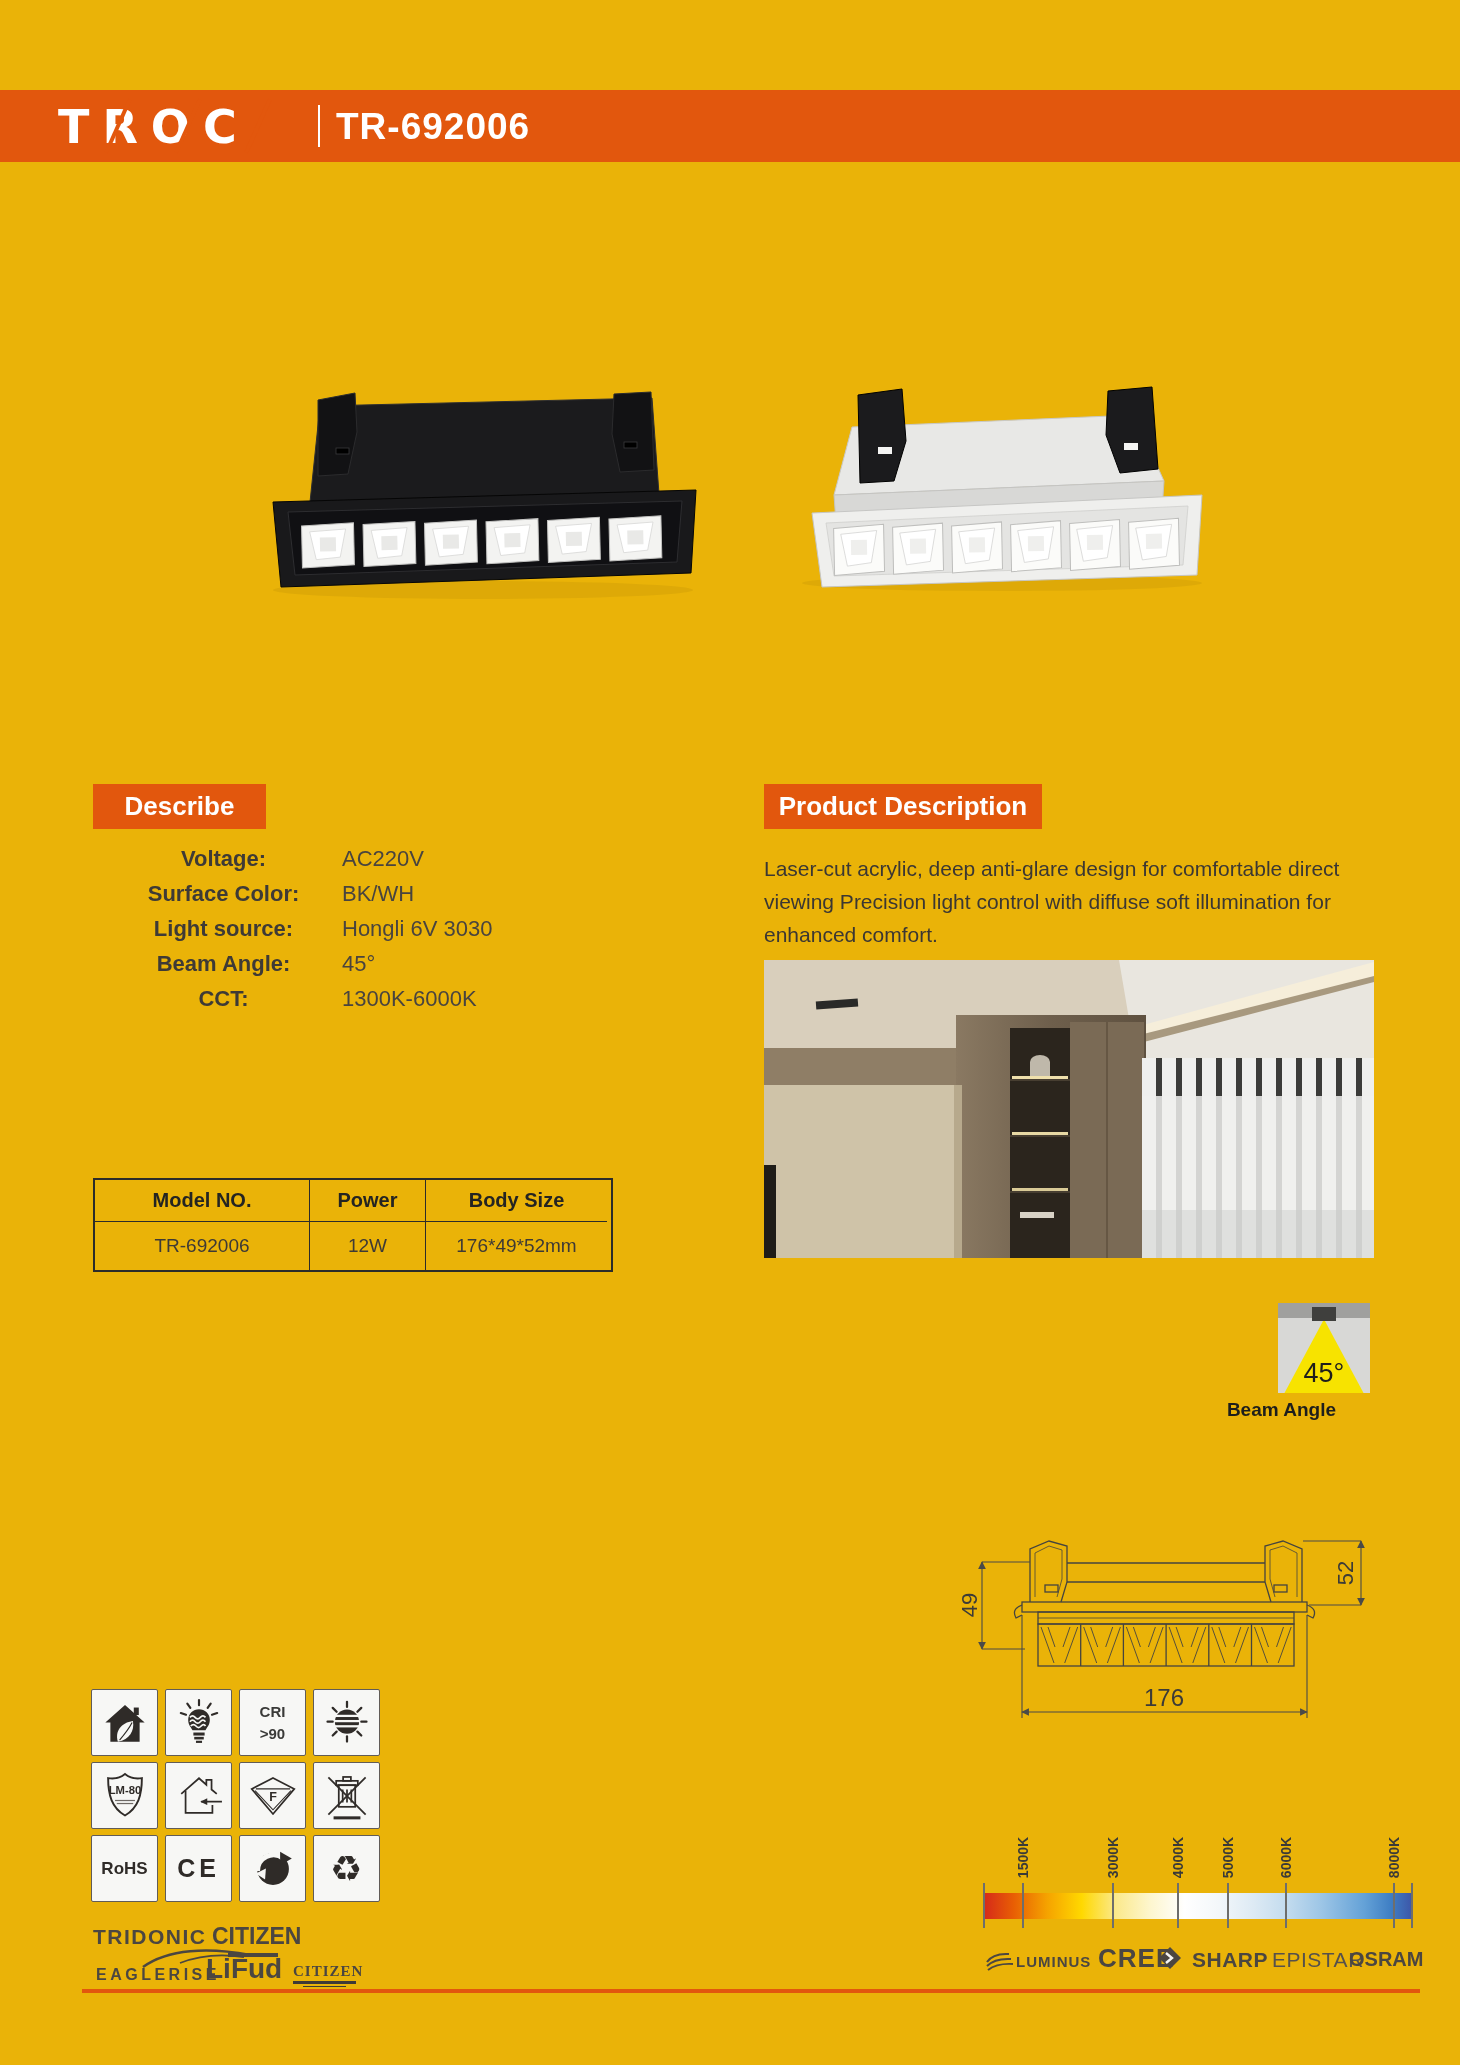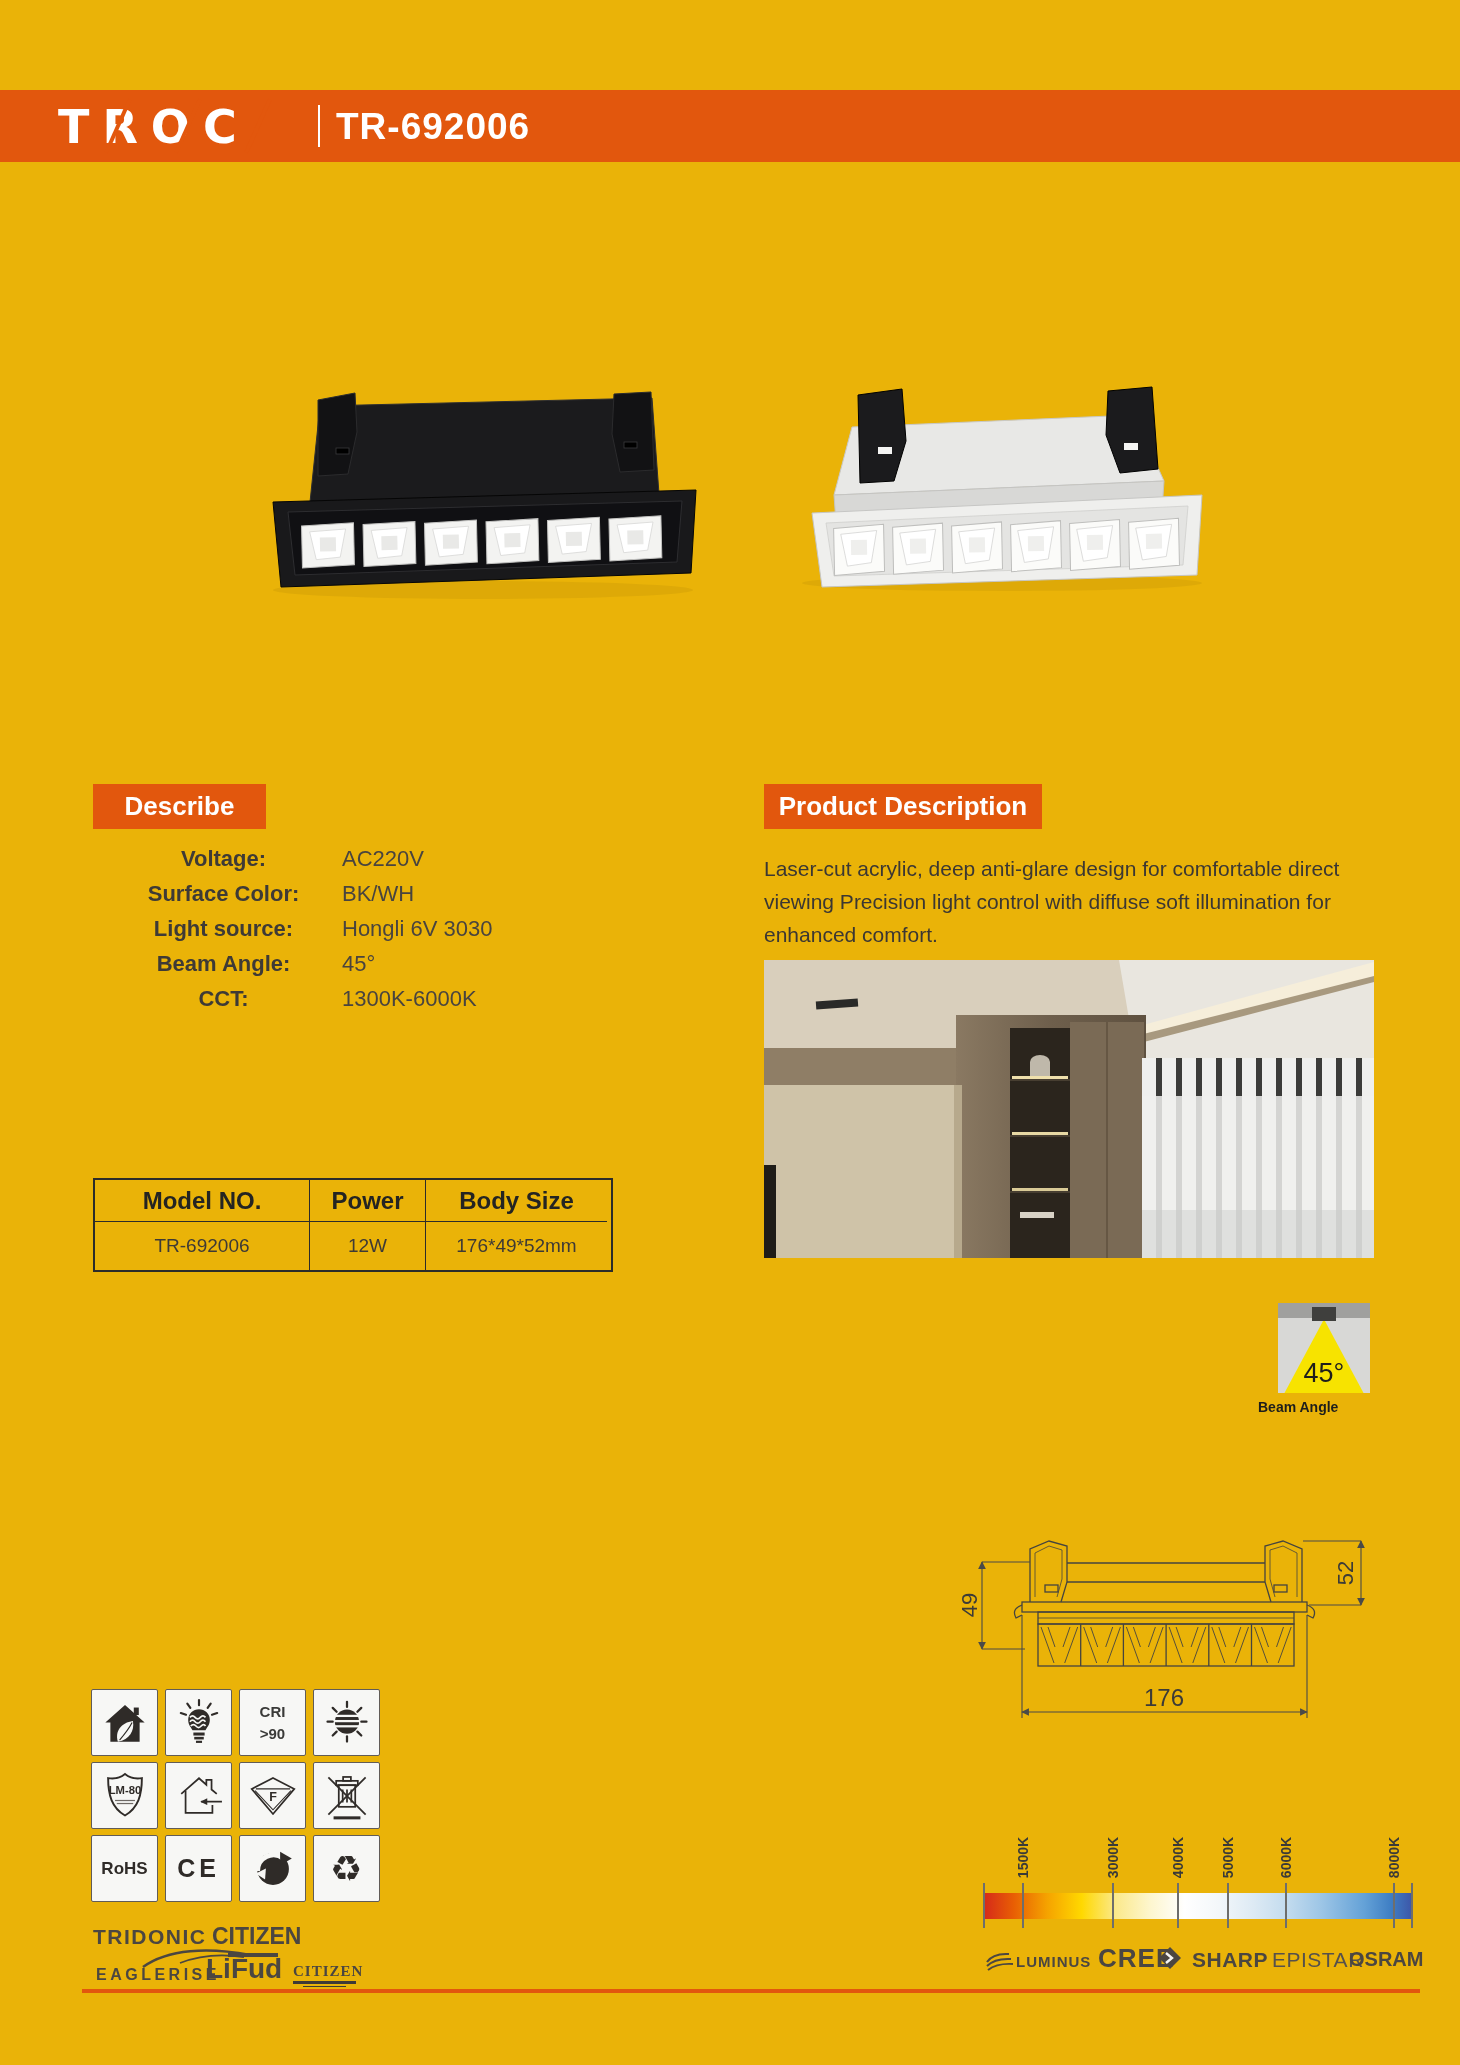--- a/index.html
+++ b/index.html
@@ -23,33 +23,33 @@
          align-items:center;justify-content:center;font-size:26px;font-weight:bold;}
   .spec-row{display:flex;height:35px;align-items:center;font-size:22px;}
   .spec-label{width:237px;font-weight:bold;color:#3E3A36;}
   .spec-value{color:#49443F;}
   .para{position:absolute;font-size:21px;line-height:33px;color:#3B3733;}
 
   
   .spec-table{position:absolute;left:93px;top:1178px;width:516px;border:2px solid #2C2C2A;
               display:grid;grid-template-columns:214px 116px 182px;grid-template-rows:42px 48px;}
   .spec-table > div{display:flex;align-items:center;justify-content:center;}
-  .th{font-weight:bold;font-size:24px;color:#242422;border-bottom:1px solid #2C2C2A;}
+  .th{font-weight:bold;font-size:20px;color:#242422;border-bottom:1px solid #2C2C2A;}
   .td{font-size:19px;color:#3E3A36;}
   .cl{border-left:1px solid #2C2C2A;}
 
   
   .beam-box{position:absolute;left:1278px;top:1303px;width:92px;height:90px;background:#D8D8D6;}
   .beam-band{position:absolute;left:0;top:0;width:92px;height:15px;background:#A0A09E;}
   .beam-fixture{position:absolute;left:34px;top:4px;width:24px;height:14px;background:#3F3F3D;}
   .beam-cone{position:absolute;left:0;top:0;width:92px;height:90px;background:#F7E300;
              clip-path:polygon(50% 18%,7% 100%,93% 100%);}
   .beam-deg{position:absolute;left:0;bottom:4px;width:92px;text-align:center;font-size:27px;color:#1E1E1C;}
-  .beam-label{position:absolute;left:1258px;top:1399px;width:132px;text-align:left;
-              font-size:14px;font-weight:bold;color:#1E1E1C;}
+  .beam-label{position:absolute;left:1204px;top:1399px;width:132px;text-align:right;
+              font-size:19px;font-weight:bold;color:#1E1E1C;}
 
   
   .cert-grid{position:absolute;left:91px;top:1689px;display:grid;
              grid-template-columns:repeat(4,67px);grid-auto-rows:67px;gap:6px 7px;}
   .cert-cell{border:1px solid #615C57;border-radius:2px;background:#F7F7F5;
              display:flex;flex-direction:column;align-items:center;justify-content:center;}
   .cert-text{font-size:15px;font-weight:bold;color:#3A3A38;line-height:1.45;text-align:center;}
   .cert-big{font-size:17px;font-weight:bold;color:#2F2B28;}
   .ce-txt{font-size:25px;font-weight:bold;letter-spacing:4px;color:#2F2B28;}
   .recycle-glyph{font-family:"DejaVu Sans",sans-serif;font-size:36px;color:#2F2B28;line-height:1;}

